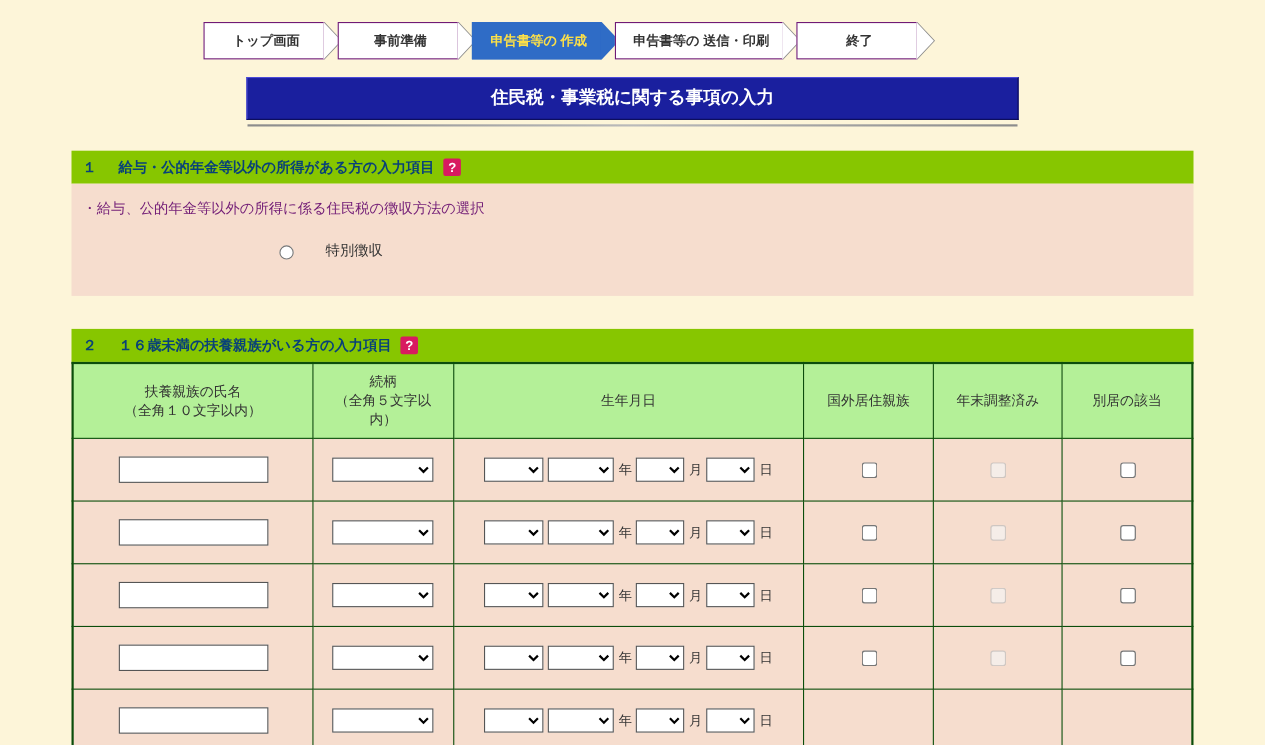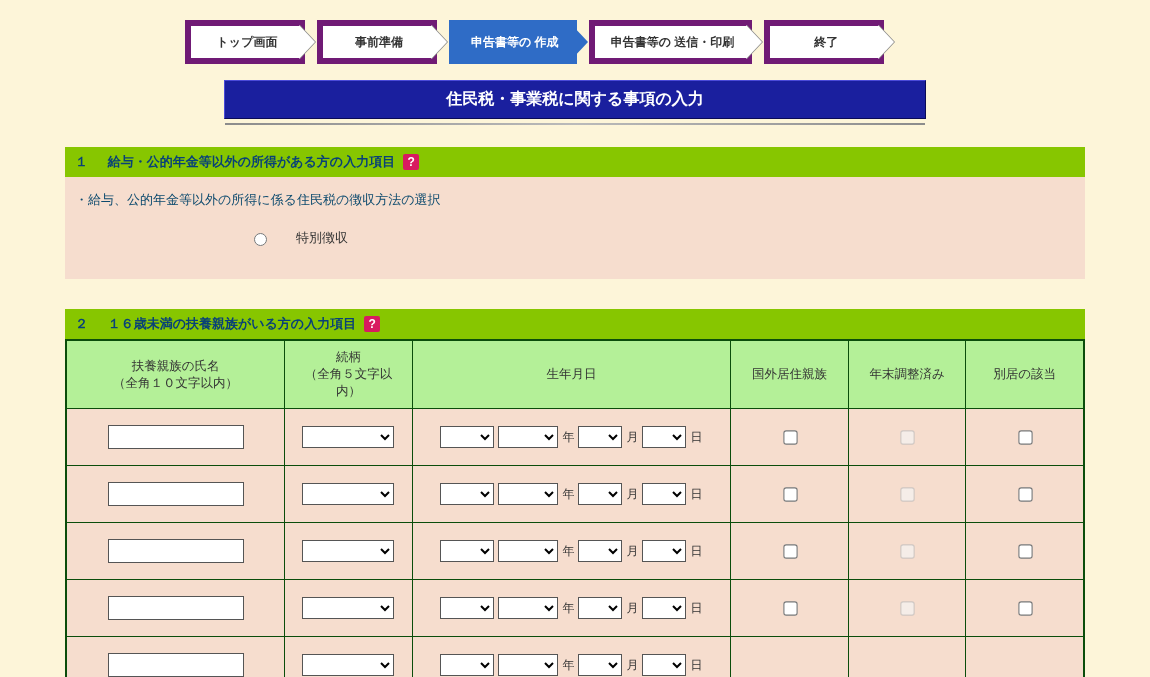--- a/index.html
+++ b/index.html
@@ -1,29 +1,29 @@
 <!DOCTYPE html>
 <html><head>
 <meta charset="utf-8">
 <style>
 body{margin:0;background:#fdf5d9;font-family:"MS PGothic","Hiragino Kaku Gothic Pro",sans-serif;font-size:13px;color:#333}
 .wrap{width:1020px;margin:0 auto;padding:20px 0 40px}
 .breadcrumbs{display:flex;gap:12px;margin-left:120px;margin-bottom:16px;align-items:center}
-.crumb{position:relative;height:32px;display:flex;align-items:center;justify-content:center;padding:0 12px 0 16px;background:#fff;border:6px solid #701a75;font-weight:bold;min-width:80px;font-size:12px;text-align:right;line-height:1.2}
+.crumb{position:relative;height:32px;display:flex;align-items:center;justify-content:center;padding:0 12px 0 16px;background:#fff;border:1px solid #701a75;font-weight:bold;min-width:80px;font-size:12px;text-align:right;line-height:1.2}
 .crumb::after{content:"";position:absolute;right:-16px;top:-1px;width:0;height:0;border-top:17px solid transparent;border-bottom:17px solid transparent;border-left:16px solid #fff}
 .crumb::before{content:"";position:absolute;right:-17px;top:-1px;width:0;height:0;border-top:17px solid transparent;border-bottom:17px solid transparent;border-left:16px solid #888}
-.crumb.active{background:#2f6cc6;color:#ffffff;border-color:#2f6cc6}
+.crumb.active{background:#2f6cc6;color:#fde047;border-color:#2f6cc6}
 .crumb.active::after{border-left-color:#2f6cc6}
 .crumb.active::before{border-left-color:#2f6cc6}
 .titlebar{background:#1a1f9e;color:#fff;font-weight:bold;text-align:center;padding:8px 0;font-size:16px;width:700px;margin:0 auto 4px;border:1px solid #4a4ad8;border-right-color:#0a0a56;border-bottom-color:#0a0a56}
 .hr{width:700px;height:2px;background:linear-gradient(to right,#8c8c8c, #bababa, #8c8c8c);margin:0 auto 22px}
 .section-head{background:#87c600;color:#084178;font-weight:bold;padding:6px 10px;font-size:13px;display:flex;align-items:center;gap:8px}
 .help{display:inline-block;background:#d81b60;color:#fff;width:16px;height:16px;line-height:16px;text-align:center;font-size:12px;font-weight:bold;border-radius:2px}
 .panel1{background:#f6ddce;padding:14px 10px 28px}
-.note{color:#0c4a6e}
+.note{color:#701a75}
 .radios{margin-top:16px;margin-left:170px}
 .radio-row{display:flex;align-items:center;gap:26px;padding:4px}
 .radio-row.hl{border:3px solid #ff0000;width:120px}
 .gap{height:30px}
 .table{border-collapse:collapse;width:100%;border:2px solid #0b4d0b}
 .table th{background:#b4f098;color:#333;font-weight:normal;border:1px solid #0b4d0b;padding:8px;font-size:12.5px;text-align:center}
 .table td{background:#f6ddce;border:1px solid #0b4d0b;padding:8px;text-align:center;height:40px}
 .col-name{width:200px}
 .col-rel{width:110px}
 .col-dob{width:300px}

